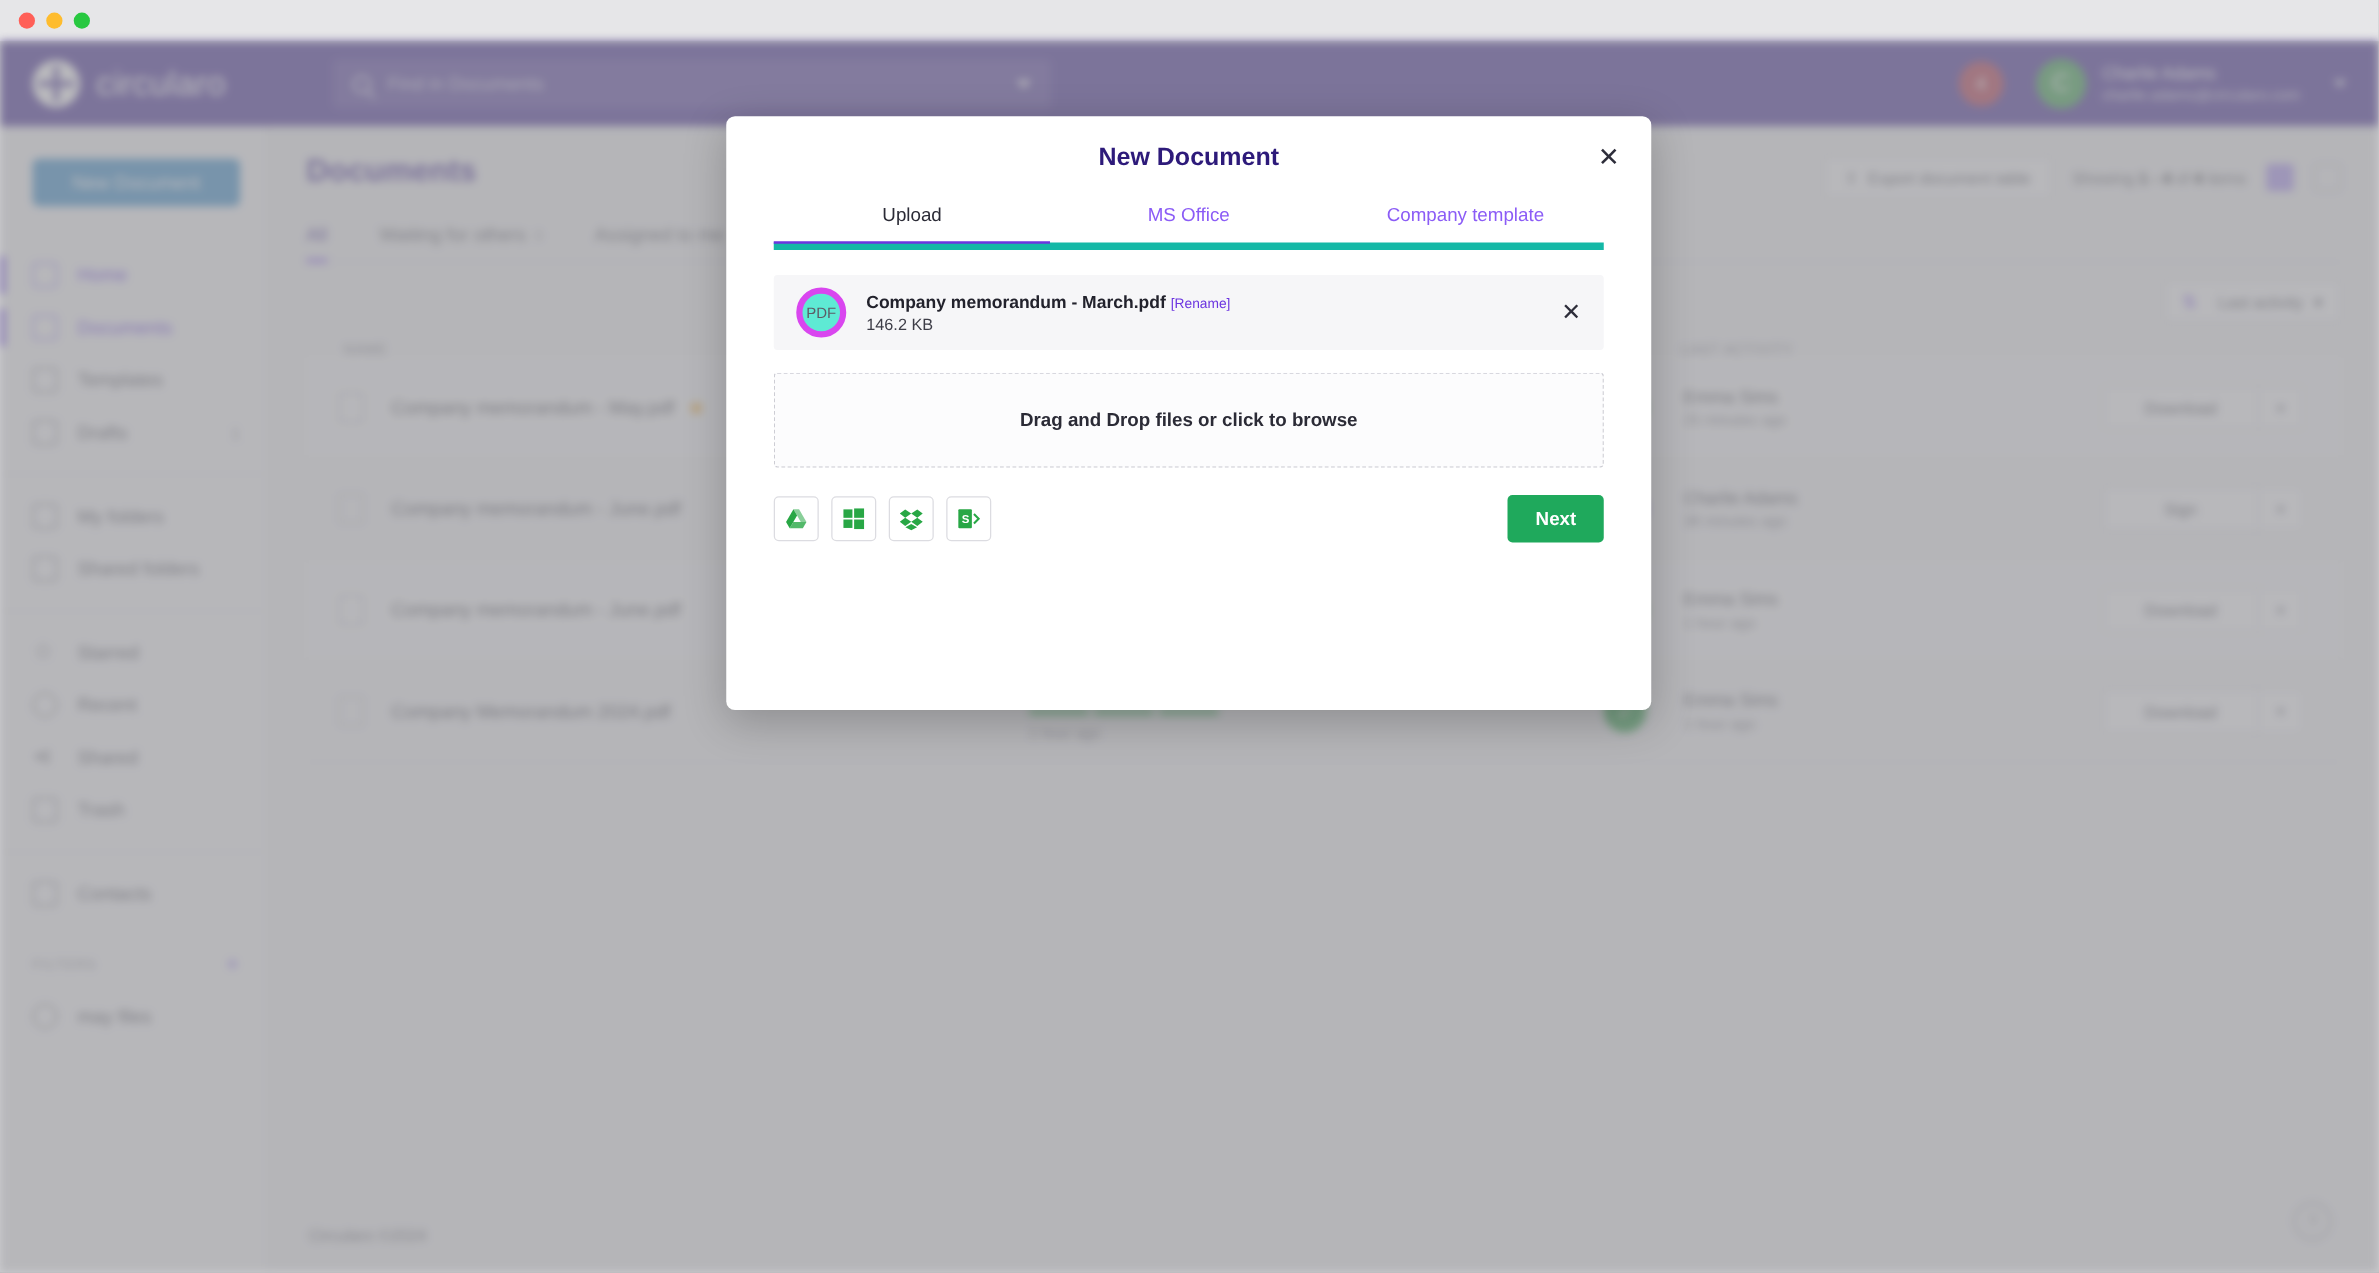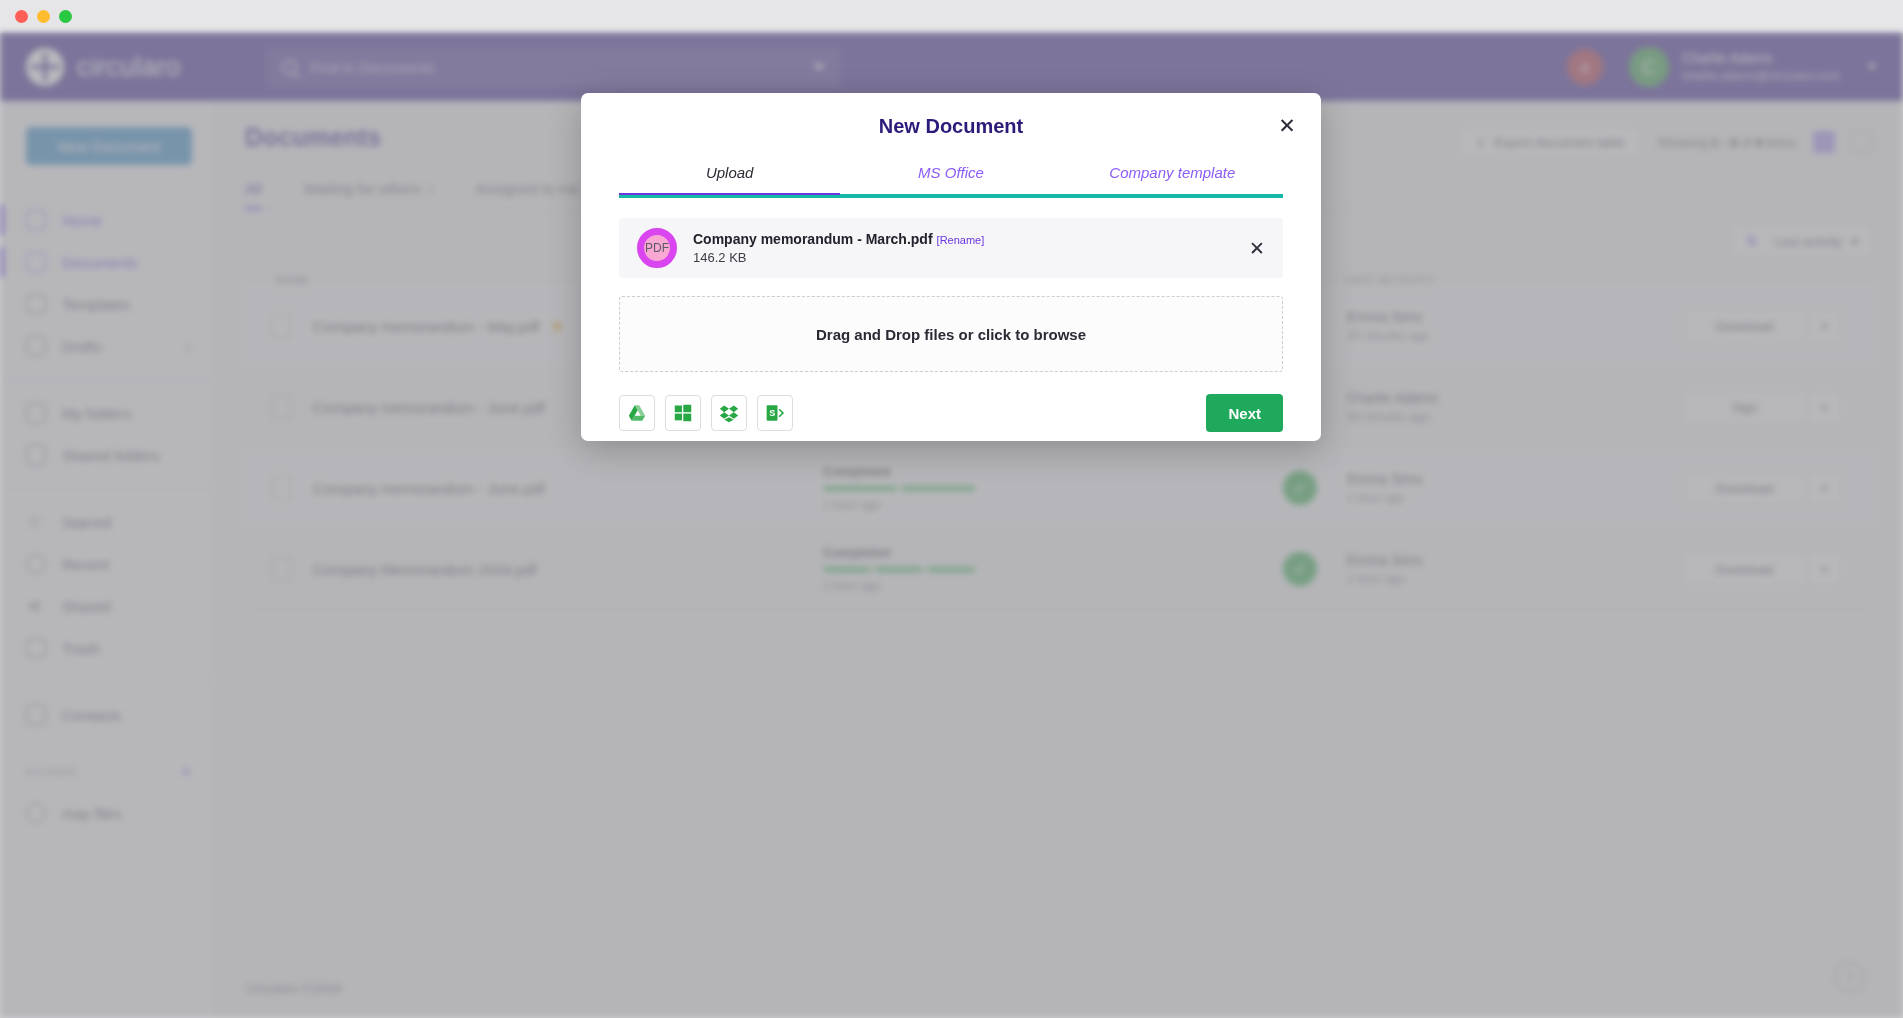--- a/index.html
+++ b/index.html
@@ -250,57 +250,56 @@
   }
 
   
   .overlay {
     position:absolute; inset: 33px 0 0 0;
     background: rgba(150,150,154,0.30);
   }
   .modal {
     position: absolute;
     left: 581px; top: 93px;
-    width: 740px; height: 348px;
+    width: 740px; height: 475px;
     background: #fff;
     border-radius: 7px;
     box-shadow: 0 9px 34px rgba(0,0,0,.22);
     padding: 0;
   }
   .modal-title {
     text-align:center; font-size: 20px; color:#2d1a7a;
     font-weight: bold; padding-top: 22px;
   }
   .modal-close {
     position:absolute; right: 21px; top: 20px;
     width: 26px; height: 26px; color:#2d2d3a;
     display:flex;align-items:center;justify-content:center; font-size: 21px;
   }
   .modal-tabs {
     display:flex; margin: 26px 38px 0 38px;
-    border-bottom:4px solid #14b8a6;
-    font-style:italic;
+    border-bottom:6px solid #14b8a6;
   }
   .m-tab {
     flex:1; text-align:center; font-size: 15px; color: #8b5cf6;
     padding-bottom: 13px; position:relative;
   }
   .m-tab.active { color:#2b2b36; }
   .m-tab.active::after {
     content:""; position:absolute; left:0;right:0;bottom:-1px;height:2.5px;background:#6c35e0;
   }
 
   .file-card {
     margin: 20px 38px 0 38px; height: 60px;
     background:#f6f6f8; border-radius: 3px;
     display:flex; align-items:center; padding: 0 18px;
   }
   .pdf-chip {
     width: 40px; height: 40px; border-radius:50%;
-    border:7px solid #d946ef; background:#f9a8d4;
+    border:5px solid #d946ef; background:#5eead4;
     display:flex;align-items:center;justify-content:center;
     font-size: 12px; color:#5c5c66; flex:none;
   }
   .file-meta { margin-left: 16px; }
   .file-name { font-size: 14px; color:#22222c; font-weight:bold;}
   .file-rename { color:#6c35e0; font-size: 11px; font-weight: normal; margin-left: 4px;}
   .file-size { font-size: 13px; color:#3d3d47; margin-top:3px;}
   .file-remove { margin-left:auto; font-size: 19px; color:#2d2d3a; }
 
   .dropzone {

